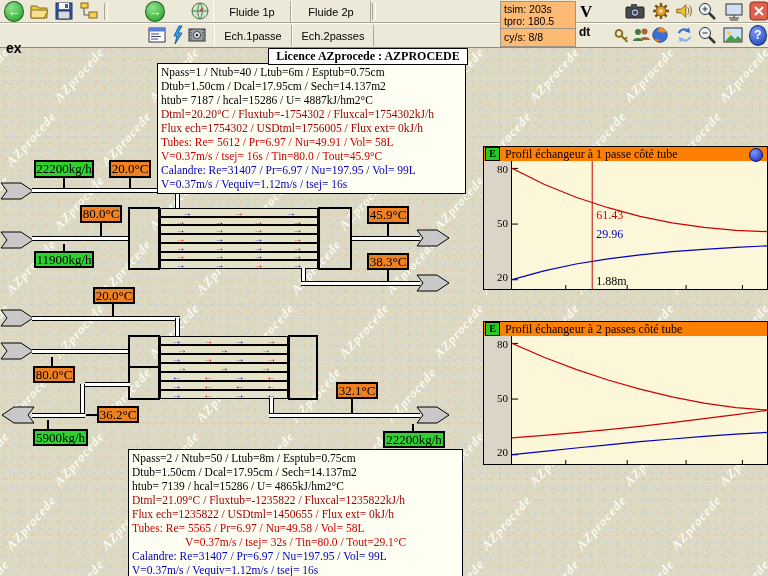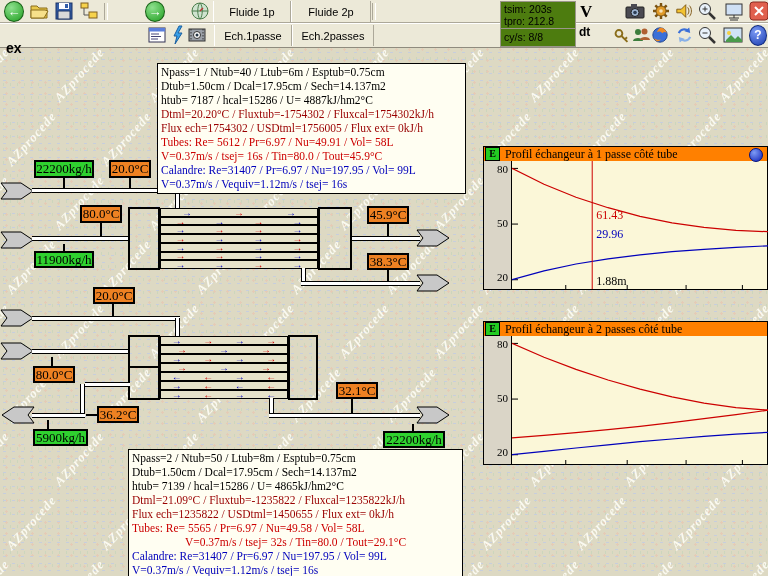--- a/index.html
+++ b/index.html
@@ -15,21 +15,21 @@
   #toolbar{position:absolute;left:0;top:0;width:768px;height:47px;background:#ECE9D8;
     border-bottom:1px solid #8f8b7e;z-index:5;}
   #toolbar .rowline{position:absolute;left:0;top:23px;width:768px;height:0;border-top:1px solid #fff;box-shadow:0 -1px 0 #aca899;}
   .ticon{position:absolute;width:20px;height:20px;display:flex;align-items:center;justify-content:center;}
   .ticon svg{width:20px;height:20px;display:block;}
   .sphere{width:19px;height:19px;border-radius:50%;color:#fff;font-weight:bold;font-size:13px;
     display:flex;align-items:center;justify-content:center;border:1px solid #166016;}
   .tbtn{position:absolute;height:21px;display:flex;align-items:center;justify-content:center;
     font-size:11px;color:#000;background:#ECE9D8;border-left:1px solid #fff;border-right:1px solid #aca899;}
   .tsep{position:absolute;top:3px;width:2px;height:17px;border-left:1px solid #aca899;border-right:1px solid #fff;}
-  #status-panel{position:absolute;left:500px;top:1px;width:74px;height:44px;background:#4d7c0f;
+  #status-panel{position:absolute;left:500px;top:1px;width:74px;height:44px;background:#fdba74;
     border:1px solid #9a968a;font-size:10.5px;color:#000;z-index:6;}
   #status-panel .cell1{padding:1px 3px;border-bottom:1px solid #9a968a;height:24px;}
   #status-panel .cell2{padding:2px 3px;}
   .big-letter{position:absolute;font-family:"Liberation Serif",serif;font-size:17px;font-weight:bold;color:#000;}
   
   .wm{position:absolute;font-family:"Liberation Serif",serif;font-style:italic;font-weight:bold;
     font-size:13px;letter-spacing:1px;color:rgba(255,255,248,0.85);transform:rotate(-48deg);
     transform-origin:left center;z-index:1;white-space:nowrap;}
   
   .infobox{position:absolute;background:#FFFEF2;border:1px solid #000;z-index:3;
@@ -187,21 +187,21 @@
           <path d="M10 10l3-3" stroke="#b33" stroke-width="1.5"></path>
         </svg>
       </div>
     <div class="tbtn" style="left:213px;top:1px;width:76px">Fluide 1p</div>
     <div class="tbtn" style="left:291px;top:1px;width:78px">Fluide 2p</div>
     <div class="tsep" style="left:372px"></div>
 
     <div id="status-panel">
       <div class="cell1">
         <div>tsim: 203s</div>
-        <div>tpro: 212.8</div>
+        <div>tpro: 180.5</div>
       </div>
       <div class="cell2">cy/s: 8/8</div>
     </div>
 
     <div class="big-letter" style="left:580px;top:2px">V</div>
     <div class="ticon" style="left:624px;top:1px;width:22px">
       <svg viewBox="0 0 20 20">
           <rect x="1" y="6" width="18" height="11" rx="1" fill="#4a4a52" stroke="#222"></rect>
           <rect x="6" y="3" width="6" height="4" fill="#4a4a52"></rect>
           <circle cx="10" cy="11.5" r="4" fill="#9fb7d4" stroke="#222"></circle>
@@ -308,20 +308,21 @@
           <rect x="1" y="3" width="18" height="14" fill="#cfe3f5" stroke="#333"></rect>
           <circle cx="6" cy="8" r="2" fill="#f5d040"></circle>
           <path d="M3 15l5-5 4 4 3-3 4 4v2H3z" fill="#4a9a4a"></path>
         </svg>
       </div>
     <div class="ticon" style="left:749px;top:25px;width:18px">
       <div class="sphere" style="background:radial-gradient(circle at 35% 30%,#7d9bf5,#1a3db0);border-color:#102a80;font-size:12px">?</div>
       </div>
   </div>
 
+  <div id="license">Licence AZprocede : AZPROCEDE</div>
   <div class="infobox" style="left:157px;top:63px;width:301px;height:127px">
       <div style="color: rgb(0, 0, 0);">Npass=1 / Ntub=40 / Ltub=6m / Esptub=0.75cm</div>
       <div style="color: rgb(0, 0, 0);">Dtub=1.50cm / Dcal=17.95cm / Sech=14.137m2</div>
       <div style="color: rgb(0, 0, 0);">htub= 7187 / hcal=15286 / U= 4887kJ/hm2°C</div>
       <div style="color: rgb(153, 0, 0);">Dtml=20.20°C / Fluxtub=-1754302 / Fluxcal=1754302kJ/h</div>
       <div style="color: rgb(153, 0, 0);">Flux ech=1754302 / USDtml=1756005 / Flux ext=  0kJ/h</div>
       <div style="color: rgb(204, 0, 0);">Tubes: Re= 5612 / Pr=6.97 / Nu=49.91 / Vol=  58L</div>
       <div style="color: rgb(204, 0, 0);">V=0.37m/s / tsej=  16s / Tin=80.0 / Tout=45.9°C</div>
       <div style="color: rgb(0, 0, 187);">Calandre: Re=31407 / Pr=6.97 / Nu=197.95 / Vol=  99L</div>
       <div style="color: rgb(0, 0, 187);">V=0.37m/s / Vequiv=1.12m/s / tsej=  16s</div>

